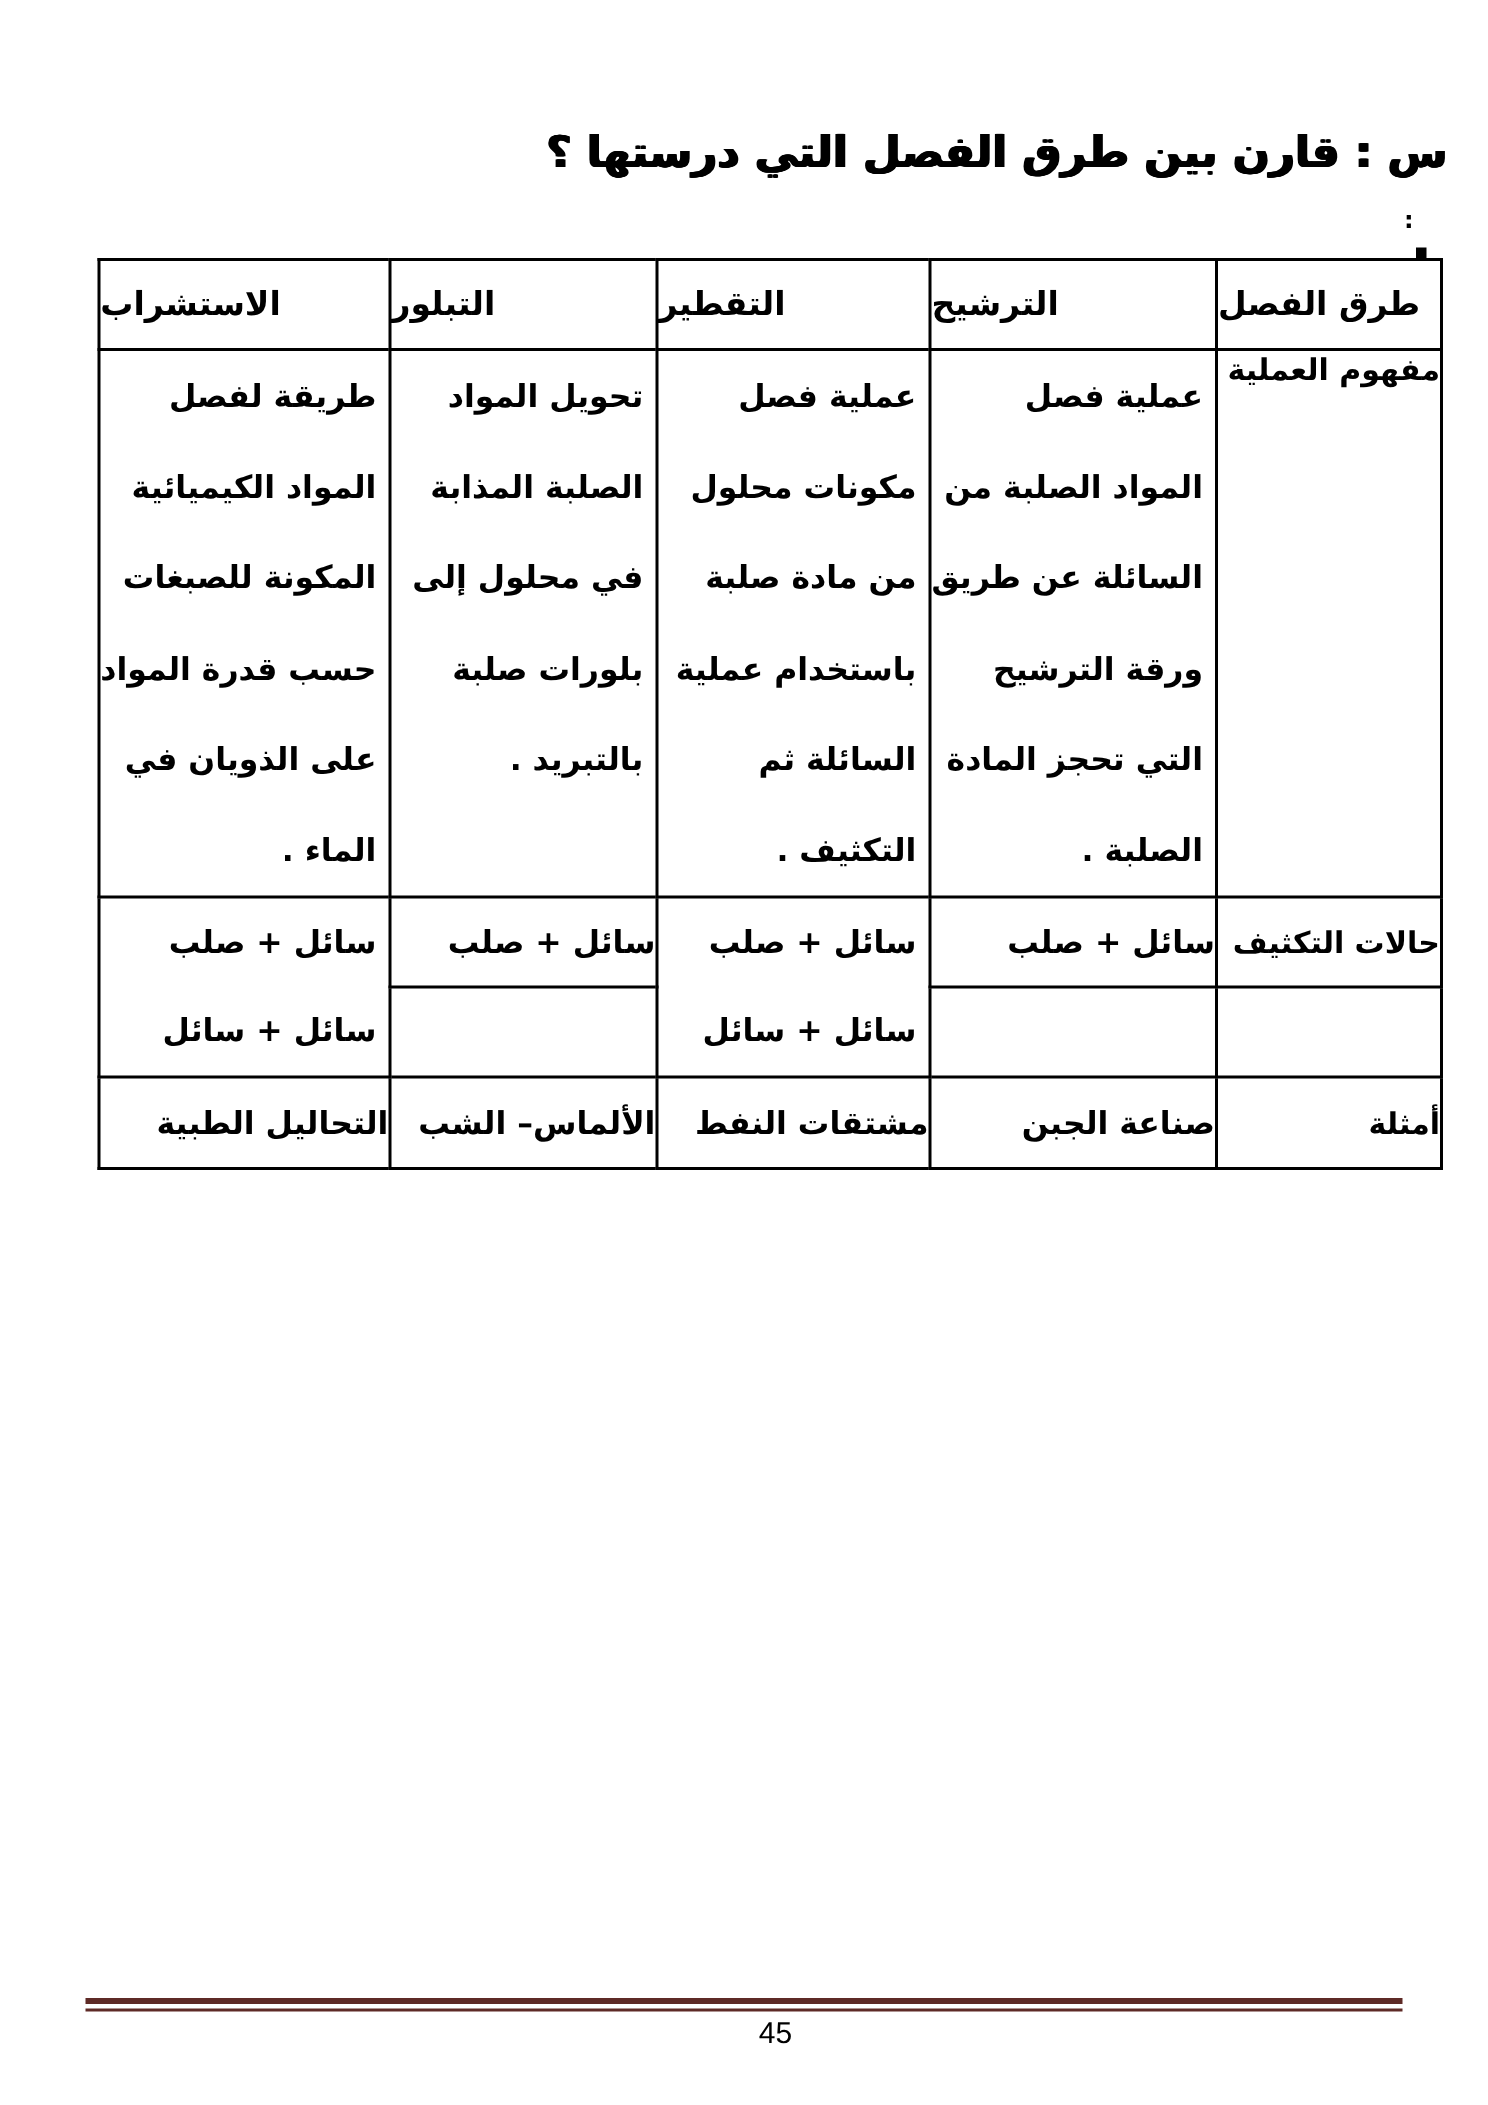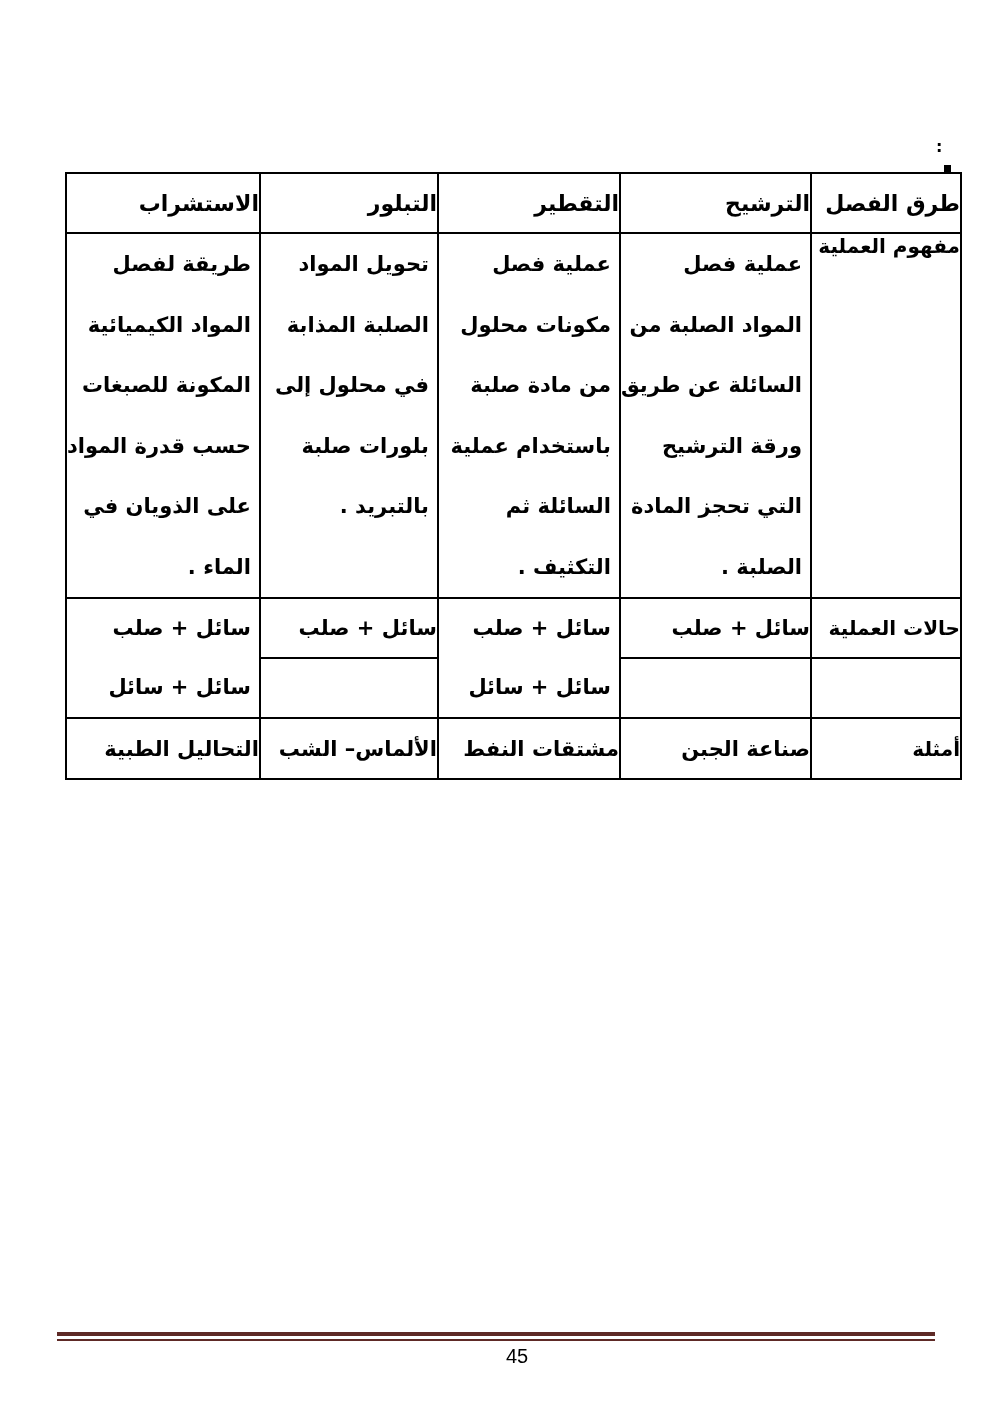--- a/index.html
+++ b/index.html
@@ -45,21 +45,21 @@
   table.cmp td, table.cmp th {
     border:2px solid #000;
     padding:0;
     font-weight:bold;
     color:#000;
     overflow:visible;
   }
   th.colhead {
     height:58px;
     font-size:22px;
-    text-align:right;
+    text-align:left;
     vertical-align:middle;
     white-space:nowrap;
   }
   td.label-cell {
     font-size:20px;
     text-align:right;
     padding-right:6px;
     white-space:nowrap;
   }
   td.concept-label { vertical-align:top; padding-top:18px; }
@@ -112,20 +112,21 @@
     font-size:20px;
     font-family:"Liberation Sans", sans-serif;
     padding-left:21px;
   }
 </style>
 </head>
 <body>
 
 <div class="page">
 
+  <div class="title">س : قارن بين طرق الفصل التي درستها ؟</div>
 
   <div class="corner-colon">:</div>
   <div class="corner-square"></div>
 
   <table class="cmp">
     <colgroup>
       <col style="width:150px">
       <col style="width:187px">
       <col style="width:182px">
       <col style="width:178px">
@@ -170,21 +171,21 @@
         <div class="cell-line">طريقة لفصل</div>
         <div class="cell-line">المواد الكيميائية</div>
         <div class="cell-line">المكونة للصبغات</div>
         <div class="cell-line">حسب قدرة المواد</div>
         <div class="cell-line">على الذويان في</div>
         <div class="cell-line">الماء .</div>
       </td>
     </tr>
 
     <tr style="height:58px">
-      <td class="label-cell">حالات العملية</td>
+      <td class="label-cell">حالات التكثيف</td>
       <td class="states-cell">سائل + صلب</td>
       <td class="states-merged" rowspan="2">
         <div class="cell-line2">سائل + صلب</div>
         <div class="cell-line2">سائل + سائل</div>
       </td>
       <td class="states-cell">سائل + صلب</td>
       <td class="states-merged" rowspan="2">
         <div class="cell-line2">سائل + صلب</div>
         <div class="cell-line2">سائل + سائل</div>
       </td>

